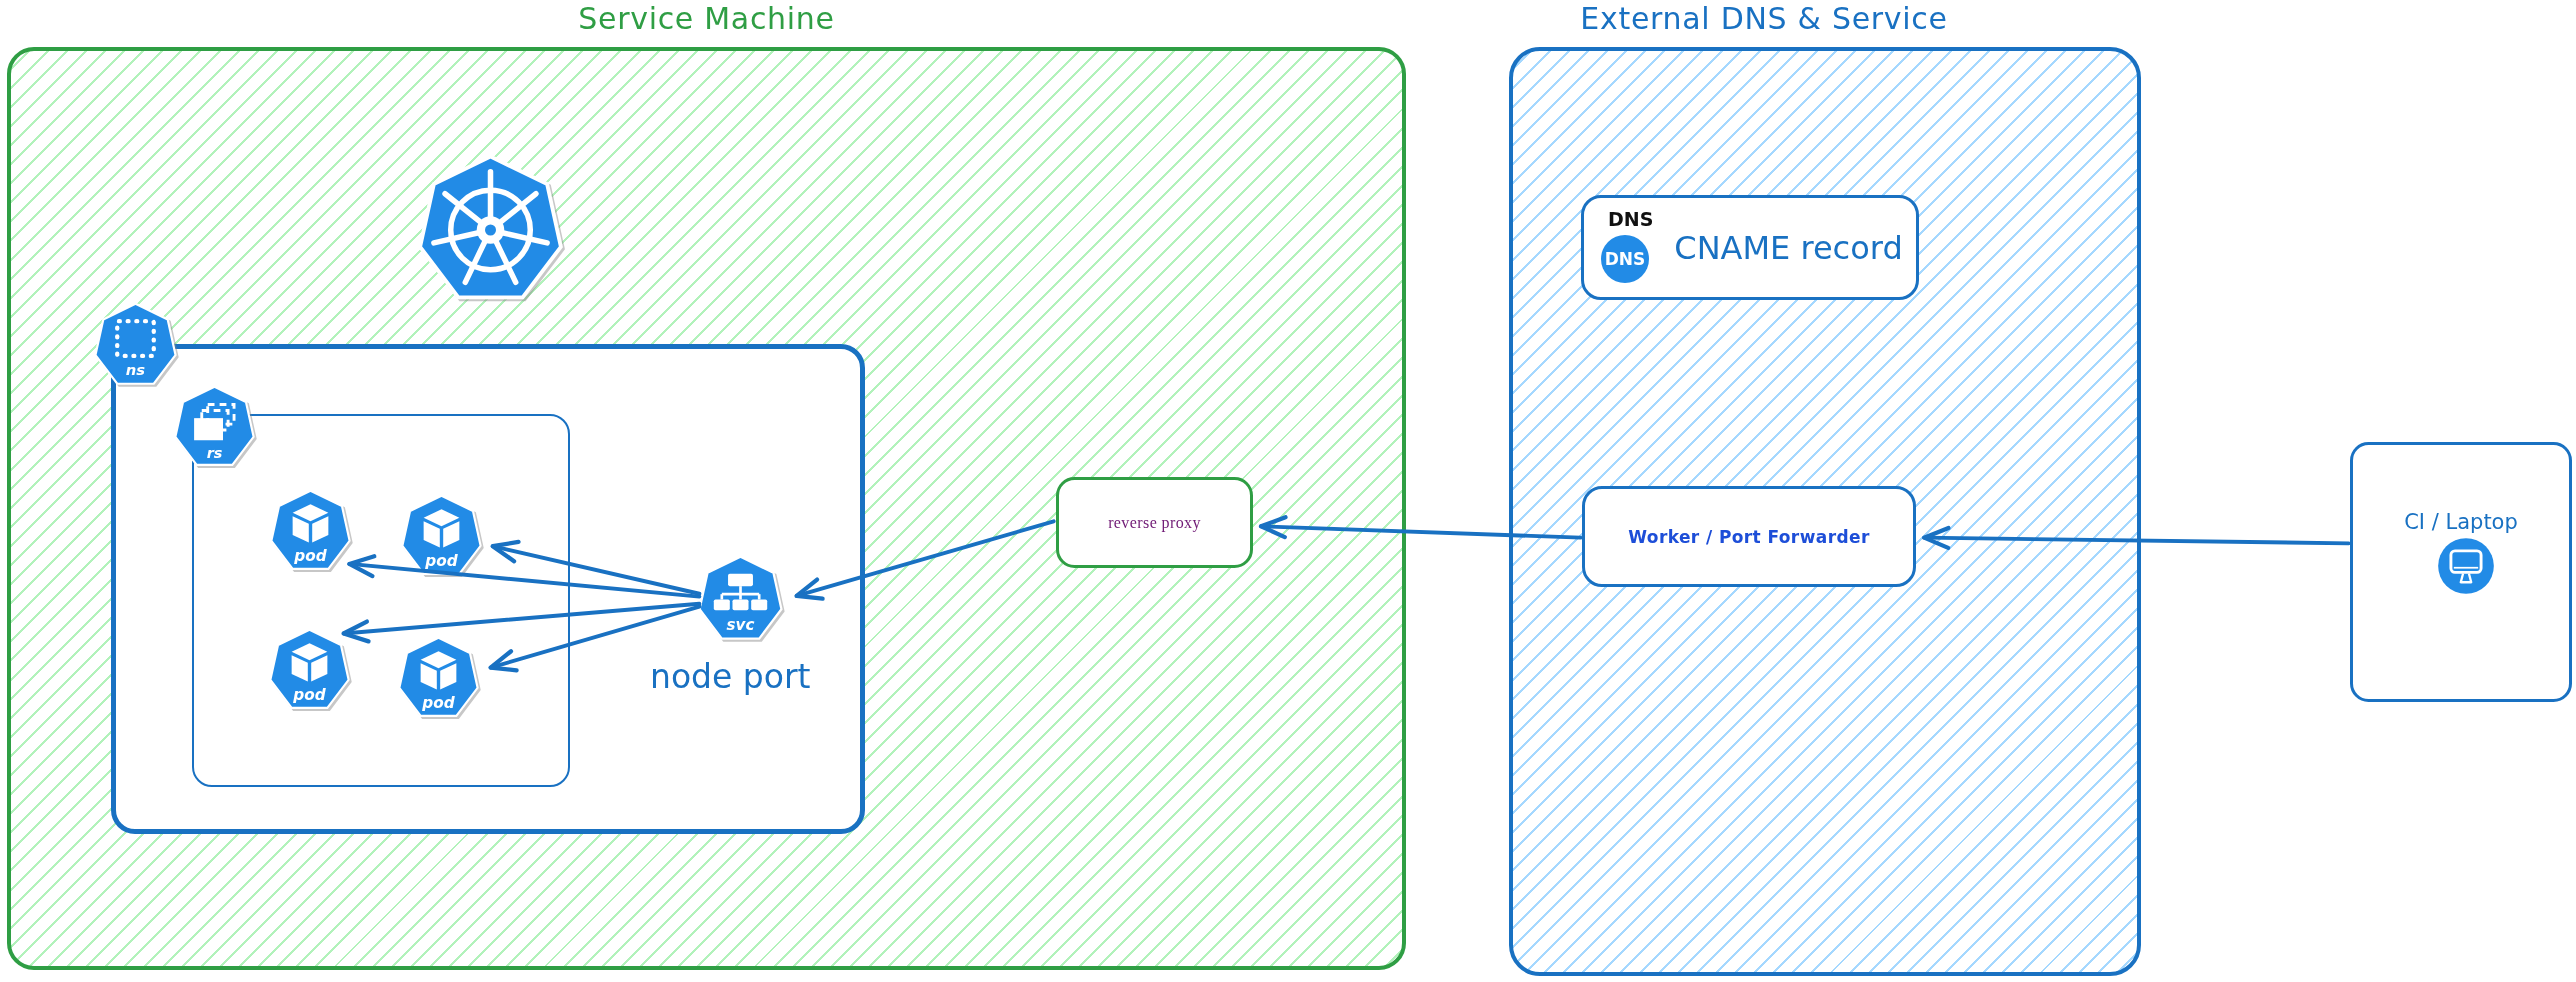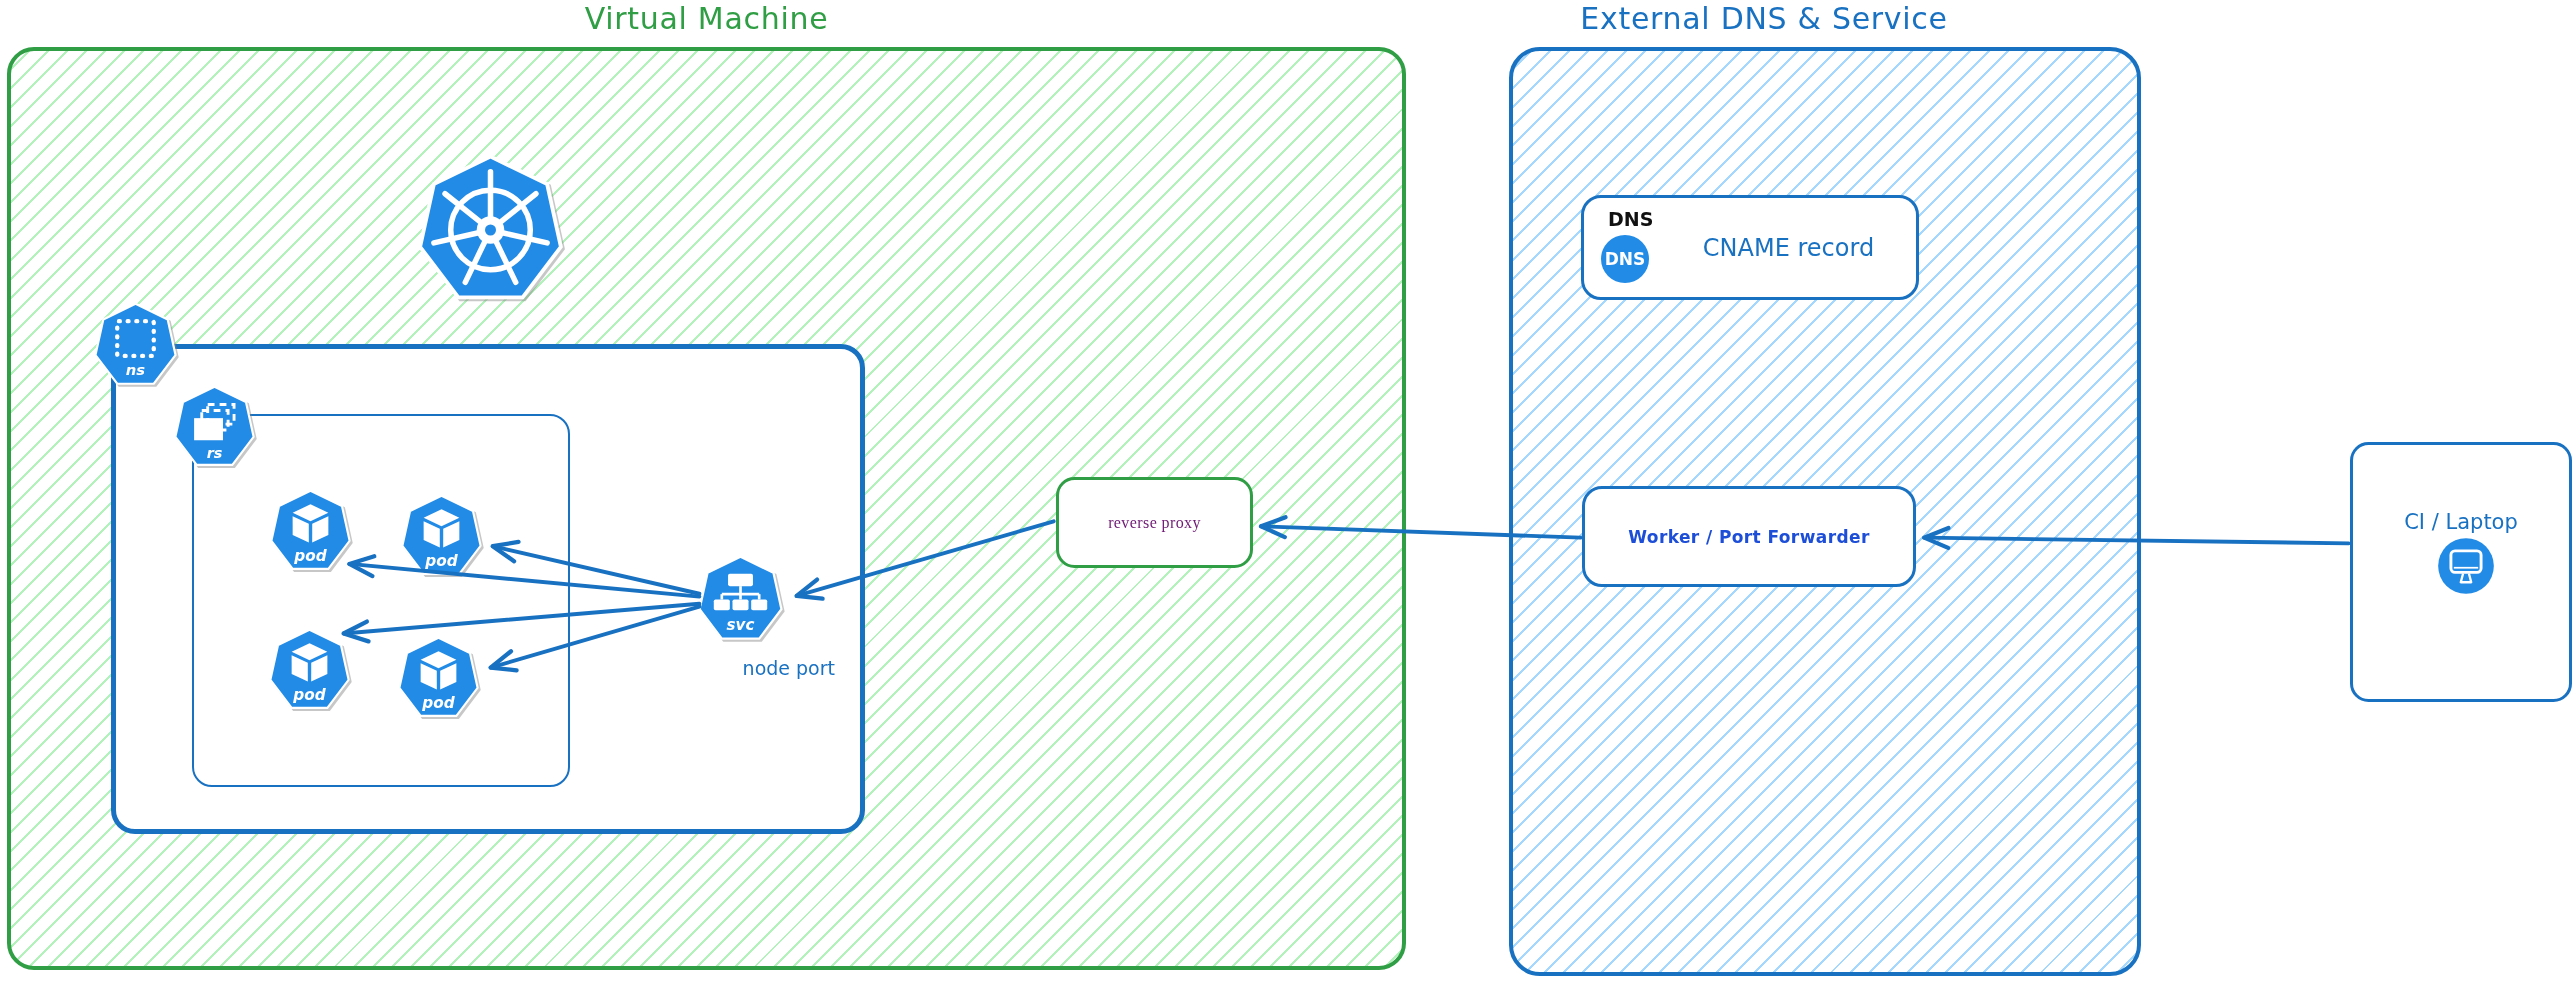--- a/index.html
+++ b/index.html
@@ -61,44 +61,44 @@
   
   .dns-tag{position:absolute;left:24px;top:10px;font-size:19px;color:#111111;font-weight:600;}
   .dns-badge{
     position:absolute;left:17px;top:37px;width:48px;height:48px;border-radius:50%;
     background:#228be6;color:#ffffff;font-size:17px;font-weight:700;
     display:flex;align-items:center;justify-content:center;letter-spacing:0;
   }
   .cname-lbl{
     position:absolute;left:85px;top:0;width:239px;height:100%;
     display:flex;align-items:center;justify-content:center;
-    color:#1971c2;font-size:24px;white-space:nowrap;
+    color:#1971c2;font-size:32px;white-space:nowrap;
   }
 
   
   .ci-lbl{position:absolute;left:0;top:65px;width:100%;text-align:center;
           color:#1971c2;font-size:21px;white-space:nowrap;}
   .ci-circle{position:absolute;left:84px;top:92px;width:58px;height:58px;}
 
   
   .hepta{position:absolute;filter:drop-shadow(2.8px 2.8px 0 rgba(130,130,130,0.45));}
   .hepta text{font-family:"DejaVu Sans","Liberation Sans",sans-serif;font-style:italic;font-weight:600;}
 
   .caption{
-    position:absolute;left:650px;top:657px;width:185px;text-align:right;
-    color:#1971c2;font-size:19px;white-space:nowrap;
+    position:absolute;left:650px;top:657px;width:185px;text-align:left;
+    color:#1971c2;font-size:33px;white-space:nowrap;
   }
 
   svg.arrows{position:absolute;left:0;top:0;pointer-events:none;}
 </style>
 </head>
 <body>
 
 <div class="frame vm-frame"></div>
-<div class="frame-title vm-title">Virtual Machine</div>
+<div class="frame-title vm-title">Service Machine</div>
 
 <svg class="hepta" style="left:414px;top:151px" width="153" height="158" viewBox="0 0 100 100">
   <polygon points="50,2 13,20 4,61 29,94 71,94 96,61 87,20" fill="#228be6" stroke="#ffffff" stroke-width="2.5"></polygon>
   <circle cx="50" cy="50" r="26" fill="none" stroke="#ffffff" stroke-width="3.6"></circle>
   <g stroke="#ffffff" stroke-width="3.6" stroke-linecap="round">
     <line x1="50" y1="42" x2="50" y2="12"></line>
     <line x1="43.7" y1="45" x2="20.3" y2="26.3"></line>
     <line x1="42.2" y1="51.8" x2="13" y2="58.4"></line>
     <line x1="46.5" y1="57.2" x2="33.5" y2="84.2"></line>
     <line x1="53.5" y1="57.2" x2="66.5" y2="84.2"></line>

